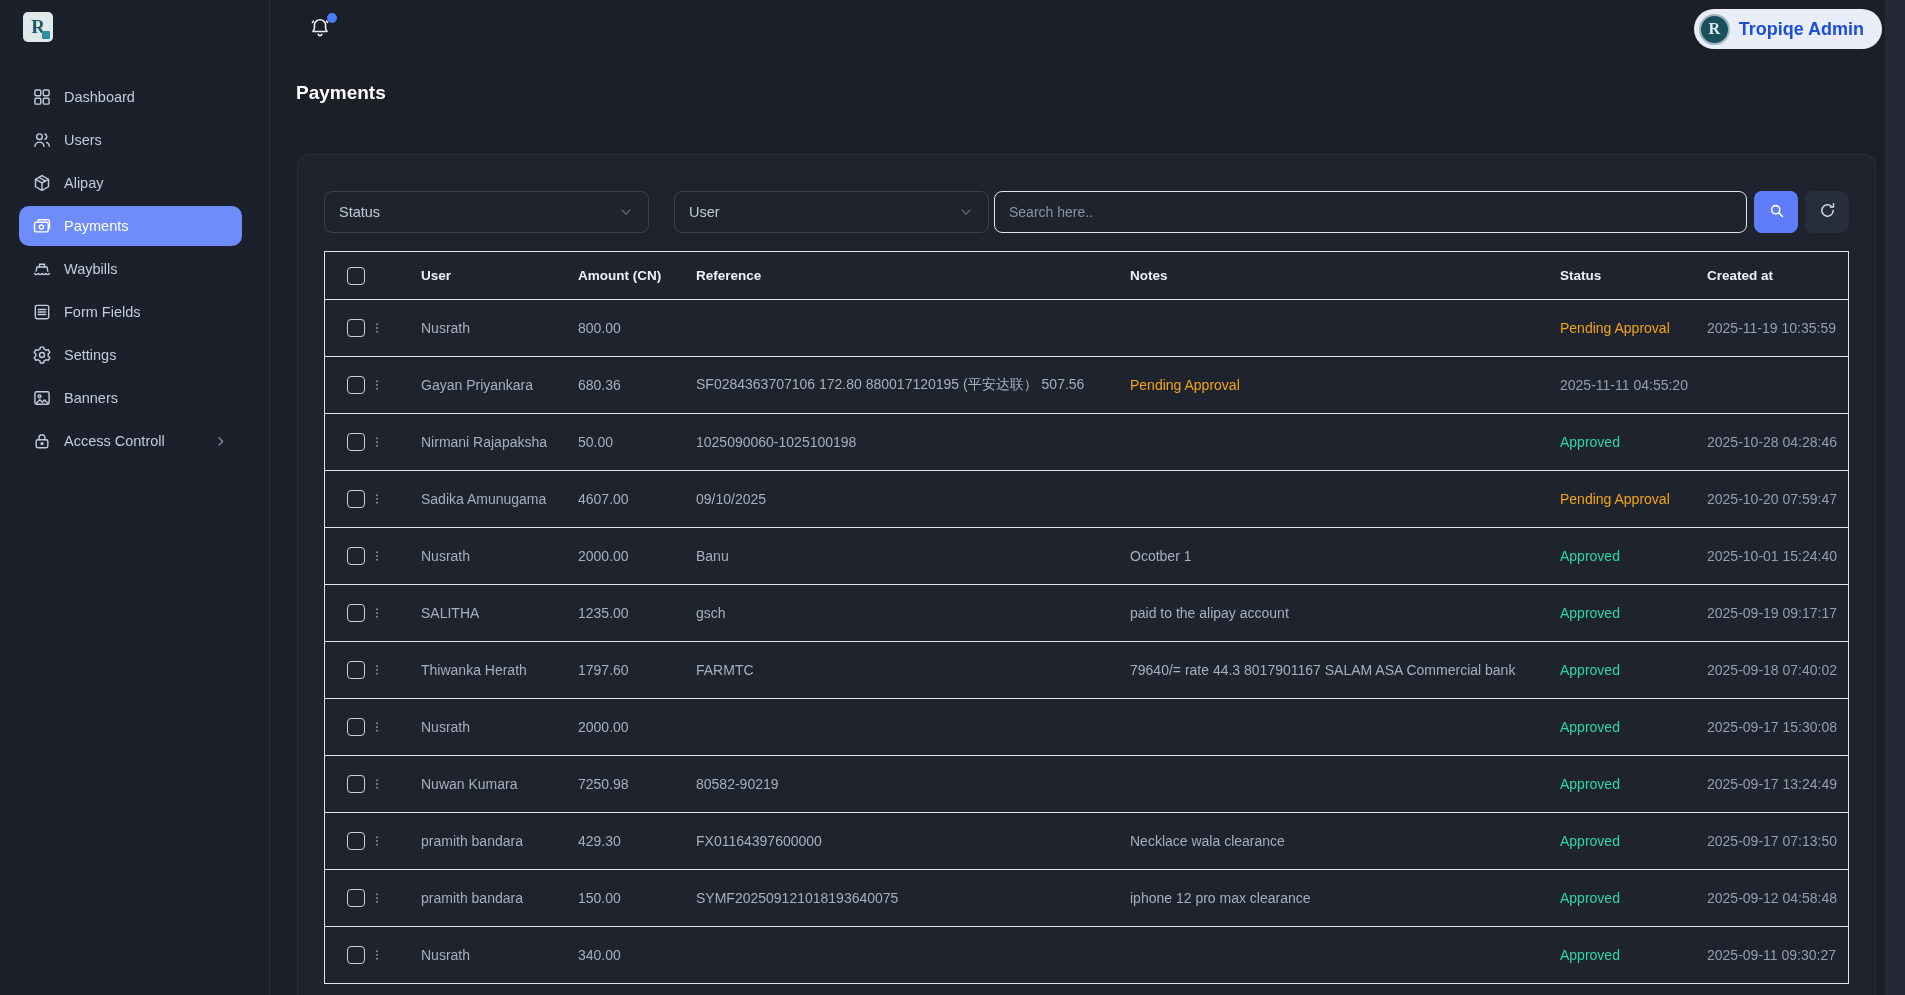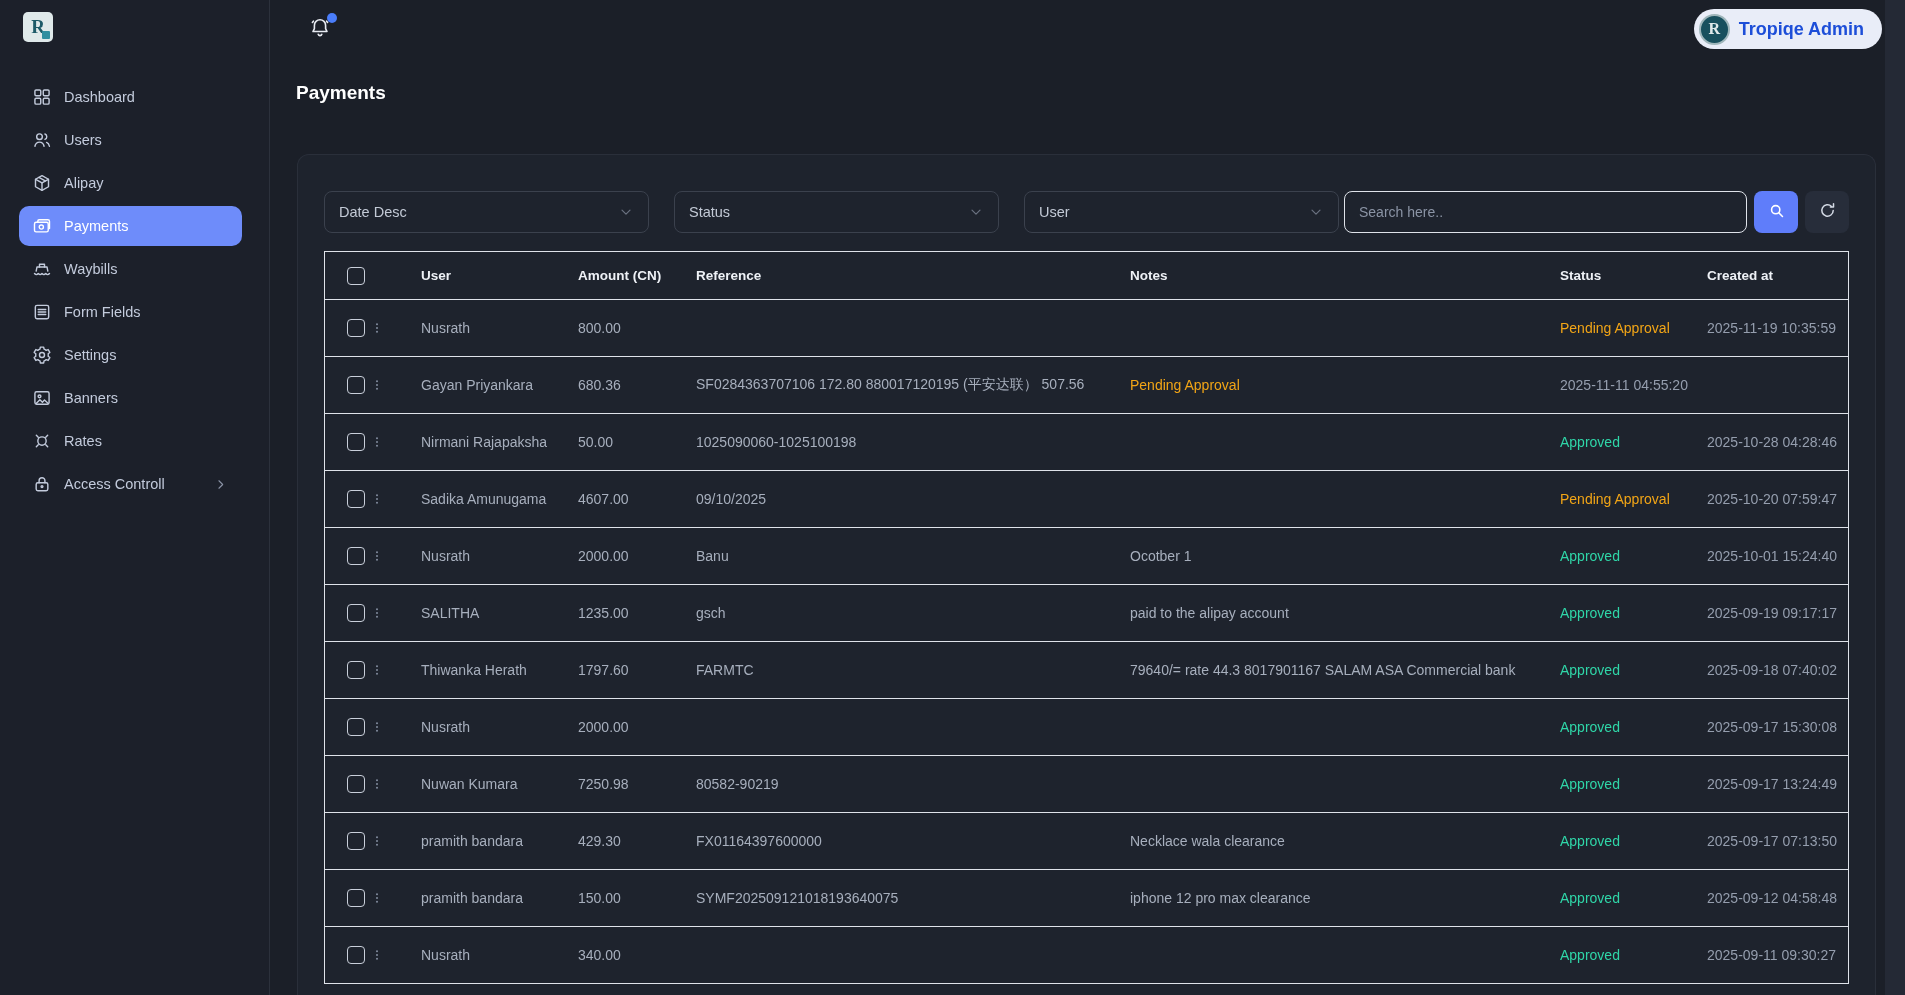--- a/index.html
+++ b/index.html
@@ -174,29 +174,20 @@
             <rect x="3.5" y="4.5" width="17" height="15" rx="2"></rect>
             <circle cx="9" cy="10" r="1.7"></circle>
             <path d="M5 18.5l4.5-4.5 3 3 2.5-2.5 4.5 4"></path>
           </svg>
         </span>
         <span class="s-label">Banners</span>
       </div>
       <div class="side-item">
         <span class="s-icon">
           <svg viewBox="0 0 24 24" fill="none" stroke="currentColor" stroke-width="1.7" stroke-linecap="round" stroke-linejoin="round">
-            <circle cx="12" cy="12" r="5"></circle>
-            <path d="M5.2 5.2l2.3 2.3M18.8 5.2l-2.3 2.3M5.2 18.8l2.3-2.3M18.8 18.8l-2.3-2.3"></path>
-          </svg>
-        </span>
-        <span class="s-label">Rates</span>
-      </div>
-      <div class="side-item">
-        <span class="s-icon">
-          <svg viewBox="0 0 24 24" fill="none" stroke="currentColor" stroke-width="1.7" stroke-linecap="round" stroke-linejoin="round">
             <rect x="5" y="10.5" width="14" height="9.5" rx="2"></rect>
             <path d="M8.5 10.5V8a3.5 3.5 0 0 1 7 0v2.5"></path>
             <circle cx="12" cy="15" r="1.1"></circle>
           </svg>
         </span>
         <span class="s-label">Access Controll</span>
         <span class="chev">
           <svg viewBox="0 0 24 24" fill="none" stroke="currentColor" stroke-width="1.7" stroke-linecap="round" stroke-linejoin="round">
             <path d="M9.5 6l6 6-6 6"></path>
           </svg>
@@ -216,28 +207,20 @@
 
 <div class="admin-pill">
   <span class="admin-avatar">R</span>
   <span class="admin-name">Tropiqe Admin</span>
 </div>
 
 <h1 class="page-title">Payments</h1>
 
 <section class="card">
   <div class="filters">
-    <div class="f-select">
-      <span>Date Desc</span>
-      <span class="chev">
-          <svg viewBox="0 0 24 24" fill="none" stroke="currentColor" stroke-width="1.8" stroke-linecap="round" stroke-linejoin="round">
-            <path d="M6 9.2l6 6 6-6"></path>
-          </svg>
-        </span>
-    </div>
     <div class="f-select">
       <span>Status</span>
       <span class="chev">
           <svg viewBox="0 0 24 24" fill="none" stroke="currentColor" stroke-width="1.8" stroke-linecap="round" stroke-linejoin="round">
             <path d="M6 9.2l6 6 6-6"></path>
           </svg>
         </span>
     </div>
     <div class="f-select small">
       <span>User</span>

